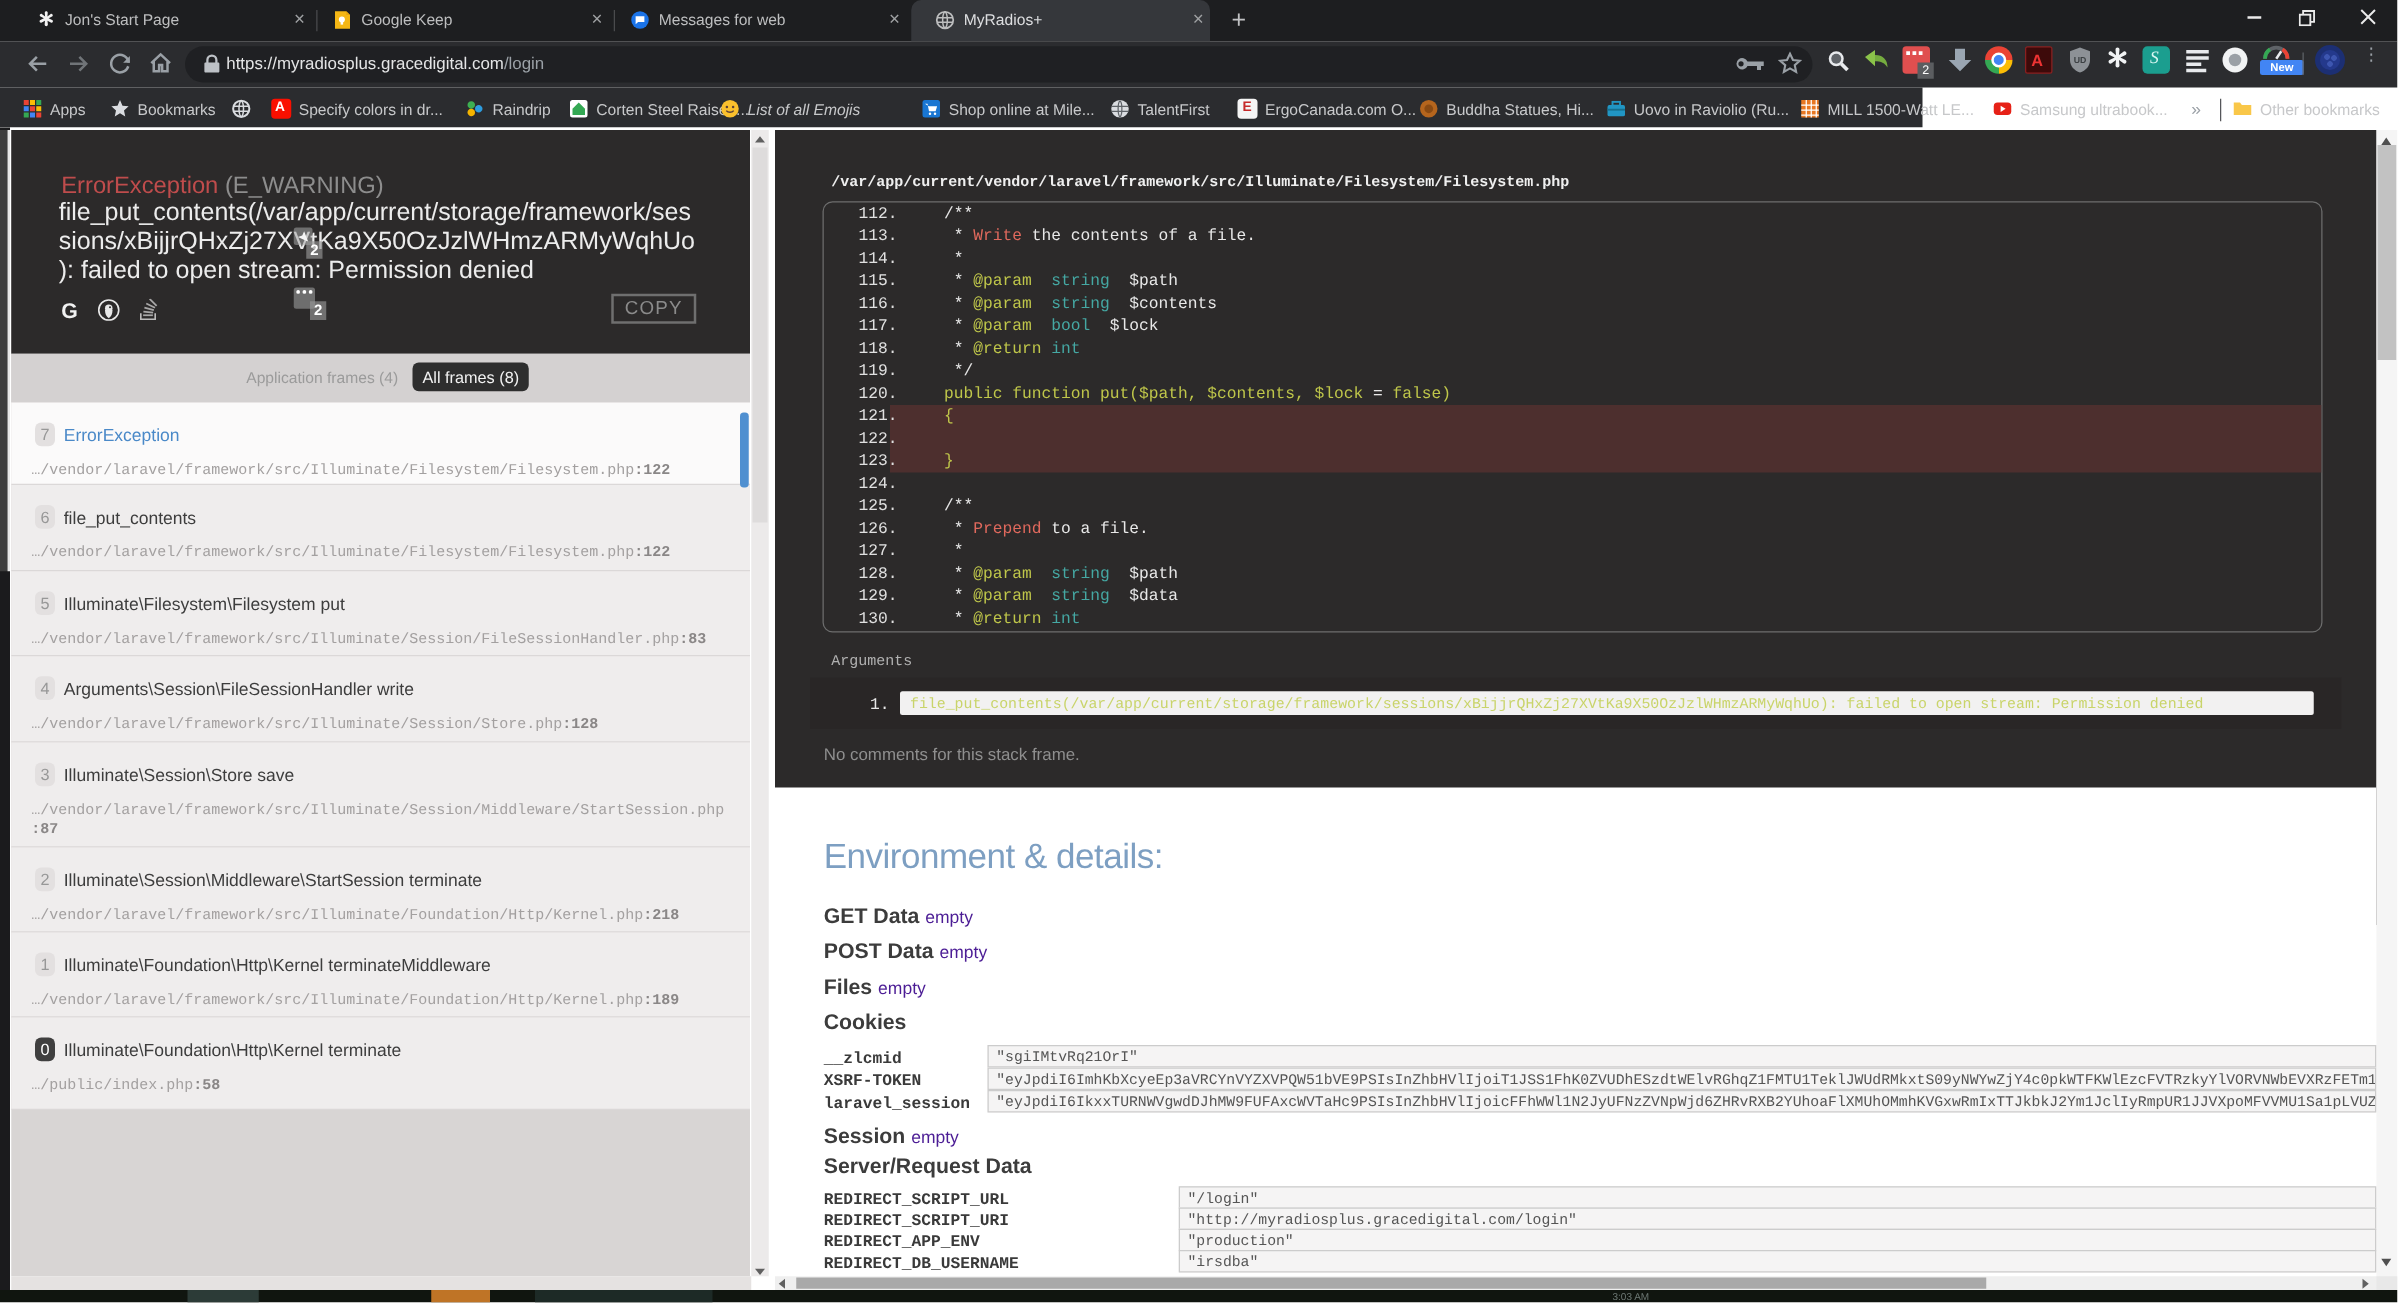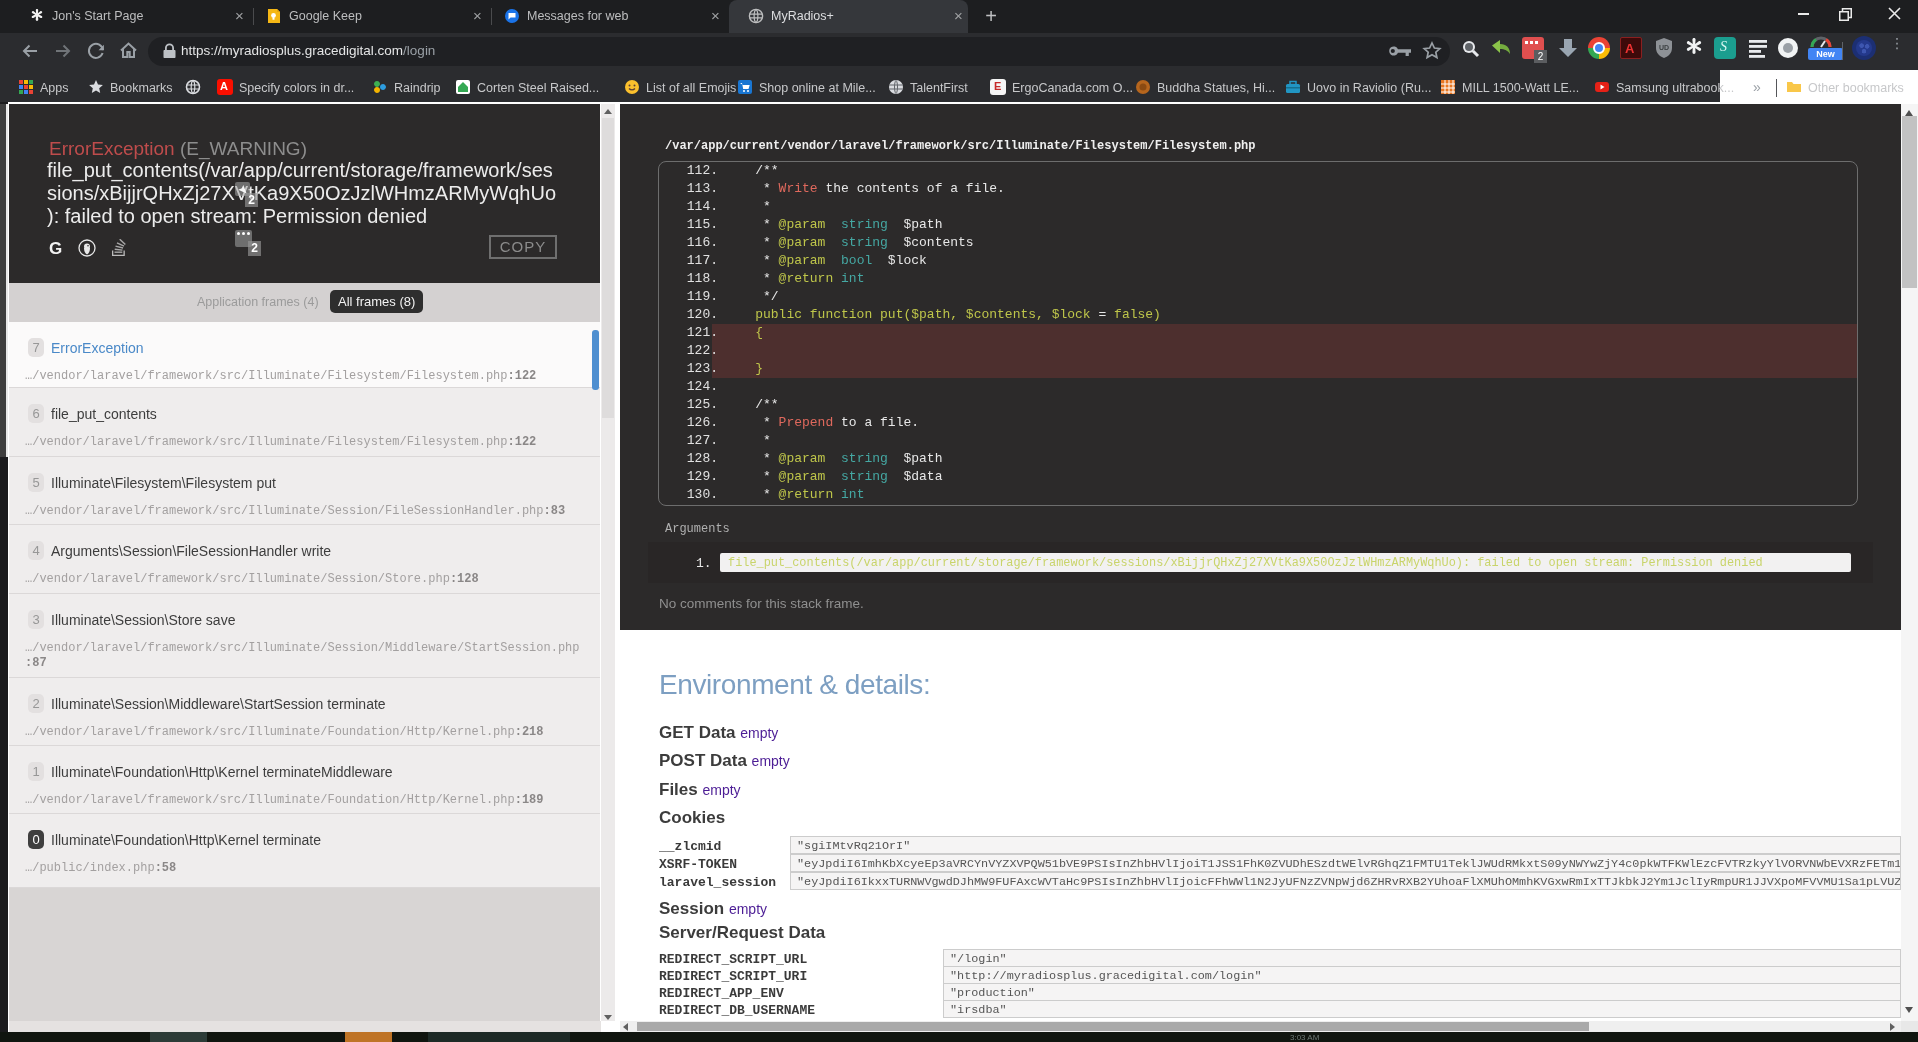--- a/index.html
+++ b/index.html
@@ -17,21 +17,21 @@
   #activetab { position:absolute; left:729px; top:0; width:239px; height:33px; background:#35373b; border-radius:8px 8px 0 0; color:#dddee0; }
   #newtab { position:absolute; left:981px; top:7px; width:20px; height:20px; color:#c0c1c3; font-size:20px; line-height:19px; text-align:center; font-weight:300;}
 
   #toolbar { left:0; top:33px; width:1918px; height:37px; background:#2b2c2f; }
   .navic { position:absolute; top:0; color:#9aa0a6; }
   #omnibox { position:absolute; left:148px; top:4px; width:1302px; height:29px; background:#1f2023; border-radius:15px; }
   #urltext { position:absolute; left:181px; top:10px; font-size:13.5px; color:#e4e5e6; white-space:nowrap; }
   #urltext .dim { color:#9aa0a6; }
   .extic { position:absolute; top:3px; width:24px; height:24px; }
 
-  #bookmarksbar { left:0; top:70px; width:1720px; height:32px; background:#2b2c2f; }
+  #bookmarksbar { left:0; top:70px; width:1538px; height:32px; background:#2b2c2f; }
   .bk { position:absolute; top:9px; height:18px; color:#c7c8ca; font-size:12.5px; white-space:nowrap; }
   .bk .ic { display:inline-block; width:16px; height:16px; vertical-align:-3px; margin-right:6px; border-radius:3px; }
 
   
   #page { left:0; top:102px; width:1918px; height:930px; background:#fff; }
 
   
   #ledge1 { left:0; top:0; width:8px; height:930px; background:#1b1b1d; }
   #ledge2 { left:0px; top:2px; width:6px; height:353px; background:#3e3e3e; }
   #ledge3 { left:6px; top:2px; width:2px; height:353px; background:#e8e8e8; }
@@ -263,21 +263,21 @@
     <div class="bk" style="left:217px;"><span class="ic" style="background:#fa0f00;position:relative;"><span style="position:absolute;left:3px;top:1px;color:#fff;font-weight:bold;font-size:11px;">A</span></span>Specify colors in dr...</div>
     <div class="bk" style="left:372px;"><svg class="ic" viewBox="0 0 16 16">
         <path fill="#3daf52" d="M5 2c2 0 3 1.5 3 3S6.5 8 5 8 2 6.5 2 5s1-3 3-3z"></path>
         <path fill="#2d9de0" d="M8 8c0-2 1.5-3 3-3s3 1.5 3 3-1.5 3-3 3-3-1-3-3z"></path>
         <path fill="#f4b400" d="M5 8c1.5 0 3 1 3 3s-1.5 3-3 3-3-1.5-3-3 1-3 3-3z"></path>
       </svg>Raindrip</div>
     <div class="bk" style="left:455px;"><svg class="ic" viewBox="0 0 16 16">
         <rect x="1" y="1" width="14" height="14" rx="2" fill="#fff"></rect>
         <path fill="#34a853" d="M3 8l5-5 5 5v5H3z"></path>
       </svg>Corten Steel Raised...</div>
-    <div class="bk" style="left:624px;"><svg class="ic" viewBox="0 0 16 16">
+    <div class="bk" style="left:576px;font-style:italic;"><svg class="ic" viewBox="0 0 16 16">
         <circle cx="8" cy="8" r="7" fill="#fbc02d"></circle>
         <circle cx="5.5" cy="6.5" r="1" fill="#5d4037"></circle>
         <circle cx="10.5" cy="6.5" r="1" fill="#5d4037"></circle>
         <path fill="none" stroke="#5d4037" stroke-width="1.2" d="M5 9.5c1.5 1.8 4.5 1.8 6 0"></path>
       </svg>List of all Emojis</div>
     <div class="bk" style="left:737px;"><svg class="ic" viewBox="0 0 16 16">
         <rect x="1" y="1" width="14" height="14" rx="2" fill="#1976d2"></rect>
         <path fill="#fff" d="M3 4h2l1.2 6h5.3l1.2-4H6"></path>
         <circle cx="7" cy="12" r="1" fill="#fff"></circle>
         <circle cx="11" cy="12" r="1" fill="#fff"></circle>

